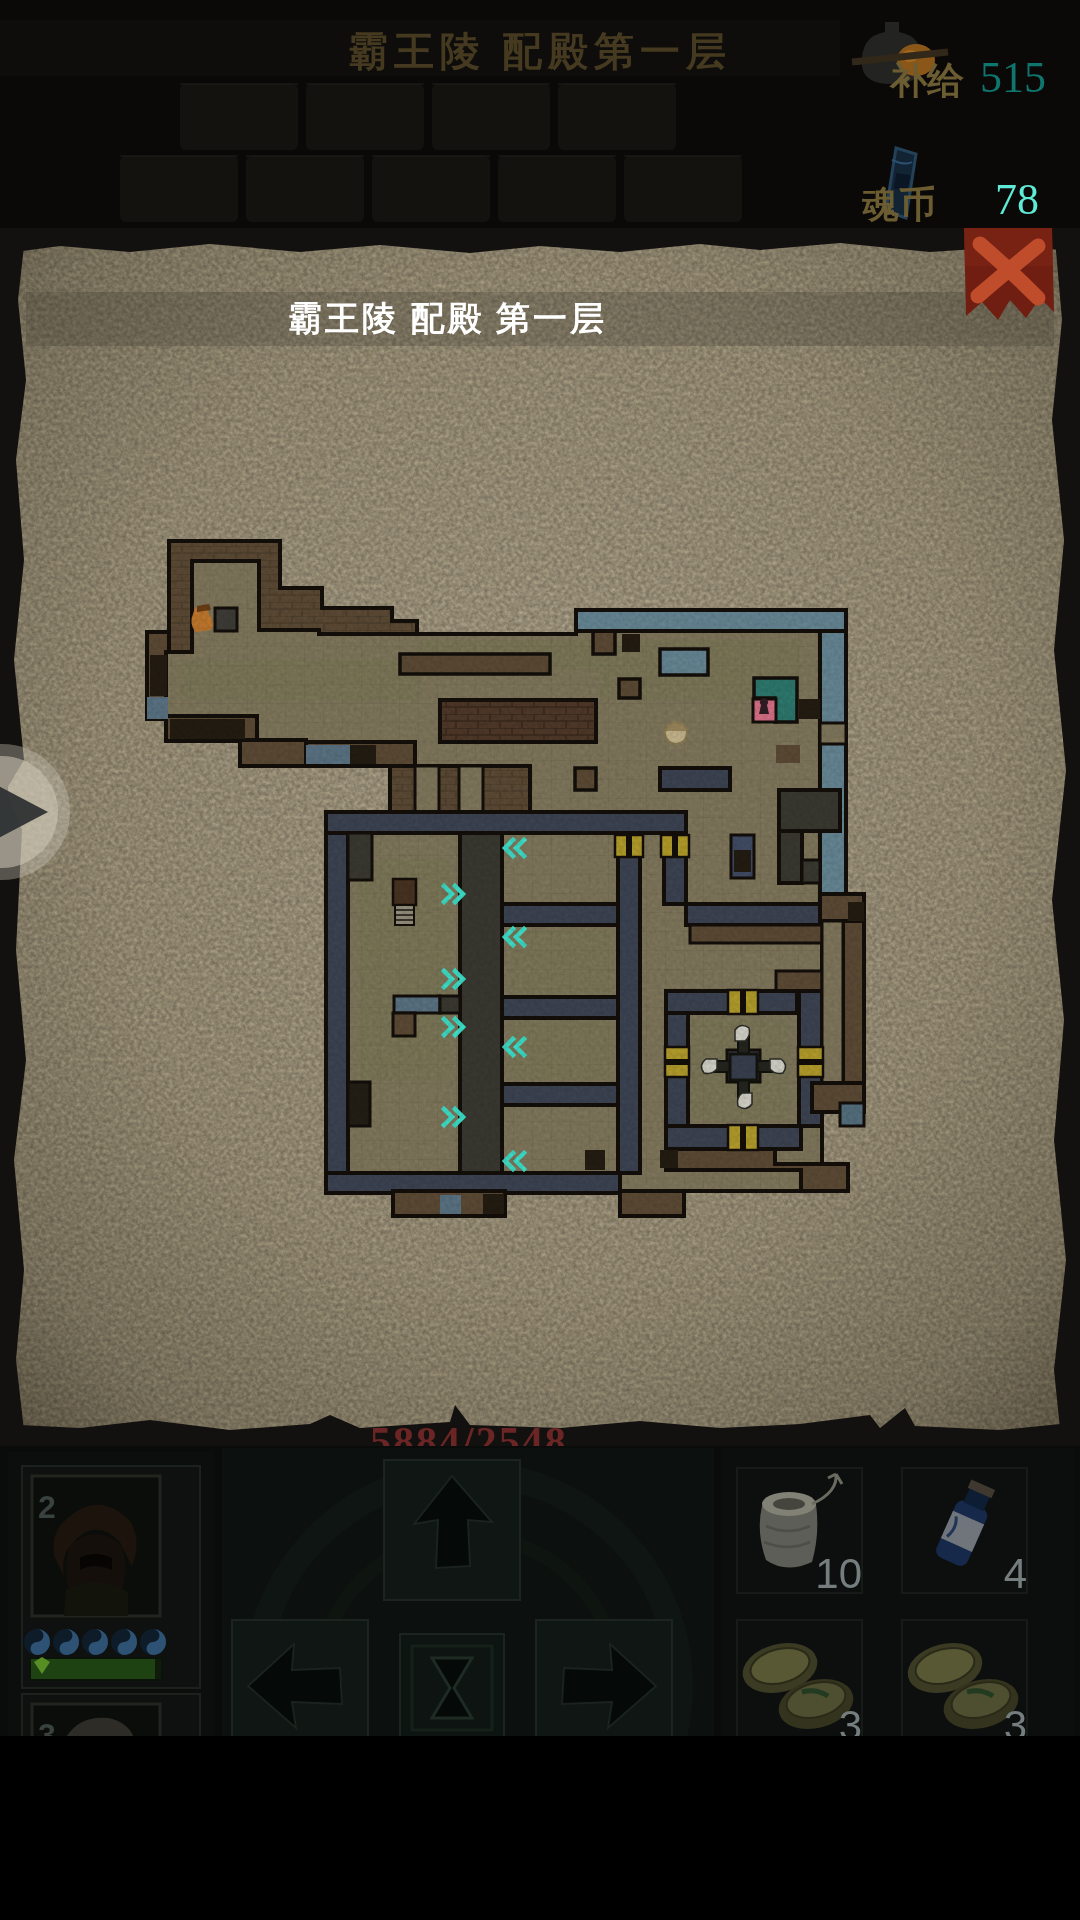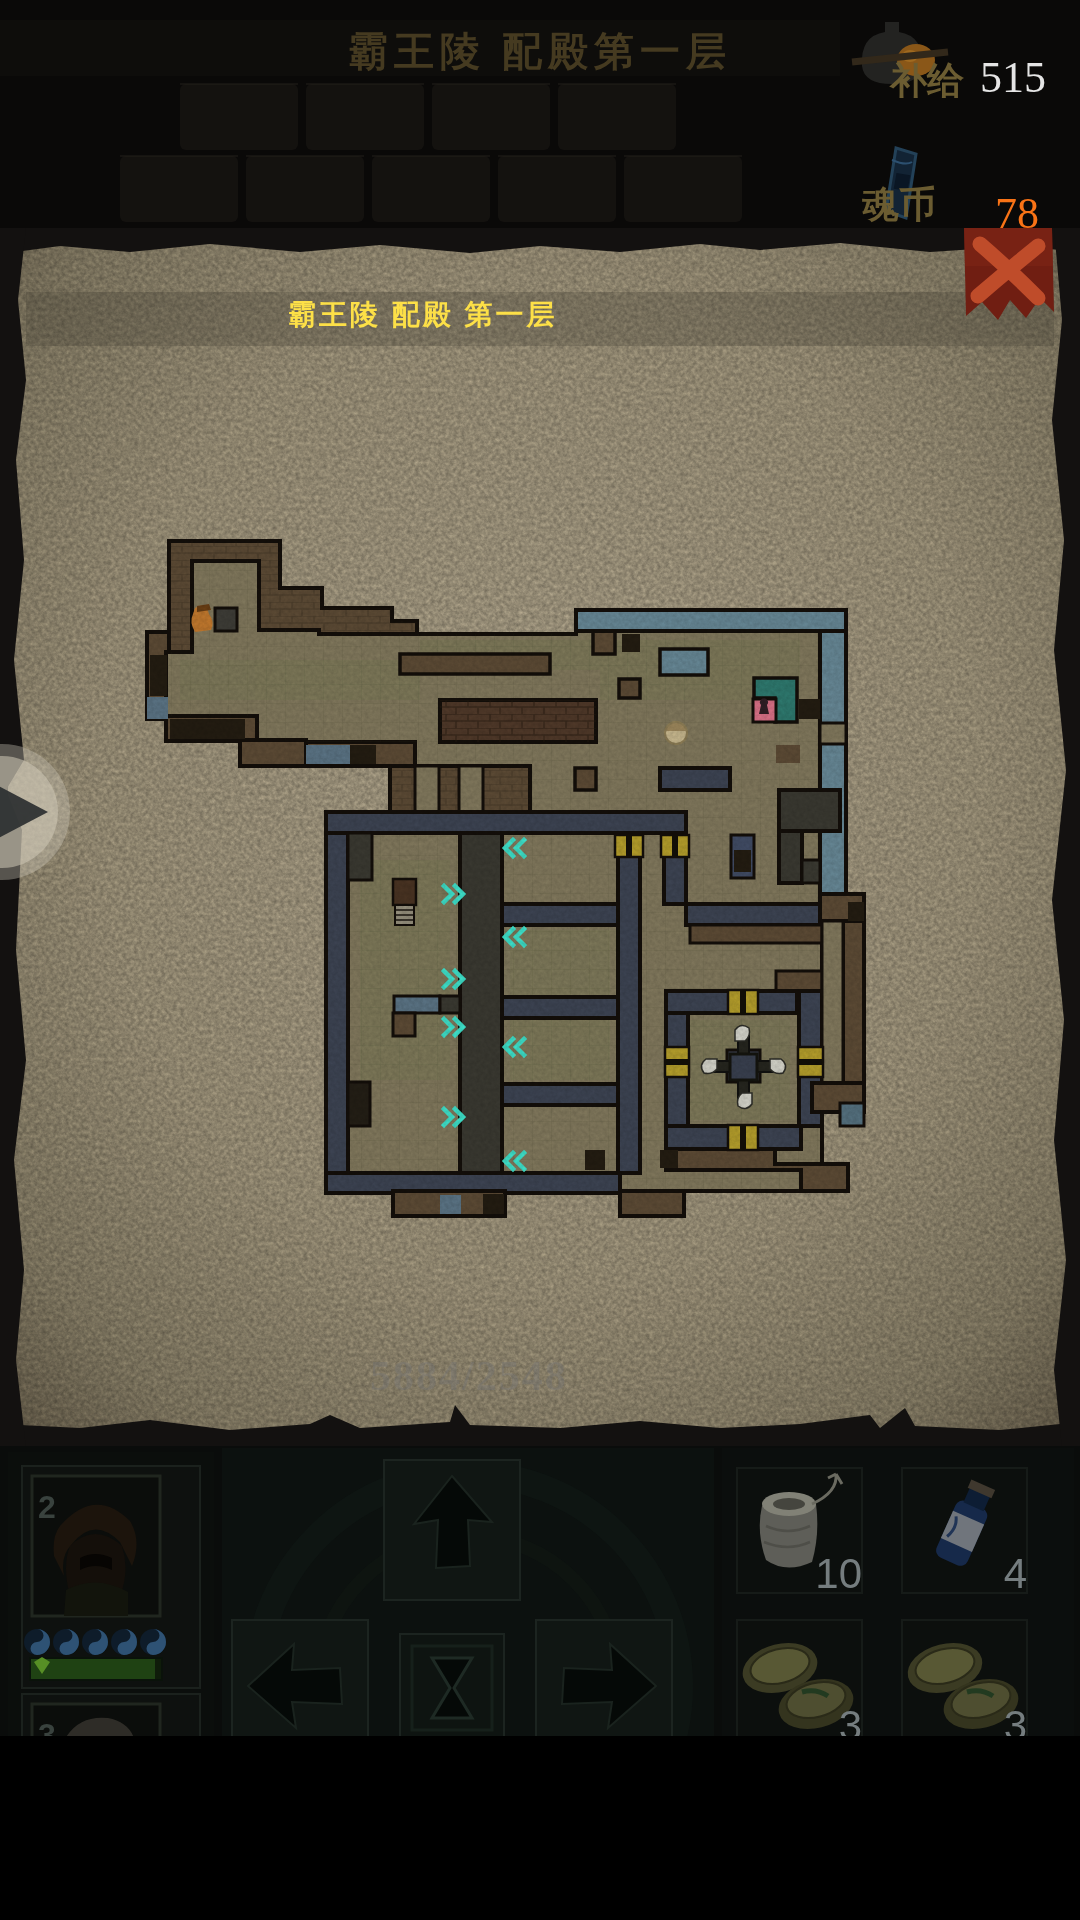--- a/index.html
+++ b/index.html
@@ -36,31 +36,31 @@
 
     <svg class="abs" style="left:840px;top:8px;" width="120" height="90" viewBox="0 0 120 90">
       <path d="M22 58 Q20 28 45 24 L45 14 L59 14 L59 24 Q84 28 82 58 Q80 76 52 76 Q24 76 22 58 Z" fill="#232321"></path>
       <ellipse cx="76" cy="52" rx="19" ry="16" fill="#8a5718"></ellipse>
       <ellipse cx="70" cy="48" rx="8" ry="6" fill="#a06a20"></ellipse>
       <path d="M12 54 L108 44" stroke="#32281a" stroke-width="7"></path>
     </svg>
 
     <div class="abs" style="left:862px;top:56px;color:#6b5c31;font-size:37px;font-weight:bold;font-family:'Liberation Serif',serif;margin-left:28px;">补给</div>
 
-    <div class="abs" style="left:980px;top:52px;color:#e5e5e5;font-size:44px;font-family:'Liberation Serif',serif;">515</div>
+    <div class="abs" style="left:980px;top:52px;color:#0f766e;font-size:44px;font-family:'Liberation Serif',serif;">515</div>
 
     <svg class="abs" style="left:856px;top:138px;" width="90" height="90" viewBox="0 0 90 90">
       <path d="M40 10 L60 16 L50 80 L30 73 Z" fill="#122334" stroke="#234158" stroke-width="3"></path>
       <rect x="39" y="36" width="14" height="16" fill="#0a1624" transform="rotate(10 46 44)"></rect>
       <path d="M36 22 q14 6 20 2" stroke="#2c5070" stroke-width="2" fill="none"></path>
     </svg>
 
     <div class="abs" style="left:862px;top:180px;color:#6b5c31;font-size:37px;font-weight:bold;font-family:Liberation Serif, serif;">魂币</div>
 
-    <div class="abs" style="left:995px;top:188px;color:#f97316;font-size:44px;font-family:'Liberation Serif',serif;">78</div>
+    <div class="abs" style="left:995px;top:174px;color:#5eead4;font-size:44px;font-family:'Liberation Serif',serif;">78</div>
   </div>
 
   <svg class="abs" id="parchment" style="left:0;top:0;" width="1080" height="1920" viewBox="0 0 1080 1920">
     <defs>
       <filter id="grain" x="0" y="0" width="100%" height="100%">
         <feTurbulence type="fractalNoise" baseFrequency="0.26" numOctaves="3" seed="7" result="n"></feTurbulence>
         <feColorMatrix in="n" type="matrix" values="0 0 0 0 0  0 0 0 0 0  0 0 0 0 0  0.9 0 0 0 0"></feColorMatrix>
         <feComposite operator="in" in2="SourceGraphic"></feComposite>
       </filter>
       <radialGradient id="vign" cx="50%" cy="46%" r="75%">
@@ -313,29 +313,29 @@
 
     <path d="M0,1448 L0,1424 L80,1428 L150,1420 L230,1430 L310,1424 L330,1415 L360,1428 L450,1422 L455,1405 L470,1425 L560,1428 L640,1421 L720,1428 L800,1424 L870,1415 L880,1428 L905,1408 L915,1426 L1000,1430 L1080,1422 L1080,1448 Z" fill="#131110"></path>
 
     <path d="M0,228 L26,228 L18,300 L26,380 L16,460 L24,560 L14,660 L24,760 L6,790 L22,830 L16,950 L26,1060 L14,1160 L24,1270 L16,1360 L26,1448 L0,1448 Z" fill="#131110"></path>
 
     <path d="M1080,228 L1054,228 L1062,320 L1052,420 L1064,540 L1054,650 L1066,770 L1052,900 L1064,1020 L1054,1140 L1066,1260 L1054,1370 L1062,1448 L1080,1448 Z" fill="#131110"></path>
 
     <rect x="26" y="292" width="1028" height="54" fill="#3e382e" opacity="0.28"></rect>
   </svg>
 
-  <div class="abs" style="left:288px;top:296px;color:#fde047;font-size:28px;letter-spacing:3px;font-family:Liberation Sans, sans-serif;font-weight:bold;">霸王陵 配殿 第一层</div>
+  <div class="abs" style="left:288px;top:296px;color:#ffffff;font-size:34px;letter-spacing:3px;font-family:Liberation Serif, serif;font-weight:bold;">霸王陵 配殿 第一层</div>
 
   <svg class="abs" style="left:960px;top:226px;" width="96" height="110" viewBox="0 0 96 110">
     <path d="M4,2 L92,2 L94,86 L80,72 L66,92 L50,74 L38,94 L22,76 L6,90 Z" fill="#701e12"></path>
     <path d="M4,2 L92,2 L93,40 L5,40 Z" fill="#7d2415" opacity="0.6"></path>
     <path d="M20,18 Q48 42 78 72 M78,20 Q46 46 18 70" stroke="#bf4c2a" stroke-width="15" stroke-linecap="round" fill="none"></path>
   </svg>
 
-  <div class="abs" style="left:370px;top:1352px;color:#737373;opacity:0.4;font-size:42px;font-family:'Liberation Serif',serif;font-weight:bold;letter-spacing:2px;">5884/2548</div>
+  <div class="abs" style="left:370px;top:1418px;color:#ef4444;opacity:0.4;font-size:42px;font-family:'Liberation Serif',serif;font-weight:bold;letter-spacing:2px;">5884/2548</div>
 
   <svg class="abs" style="left:-70px;top:740px;" width="145" height="145" viewBox="0 0 145 145">
     <circle cx="72" cy="72" r="68" fill="#d8d2c4" opacity="0.35"></circle>
     <circle cx="72" cy="72" r="56" fill="#cfc8b6" opacity="0.55"></circle>
     <path d="M46 34 L118 72 L46 110 Z" fill="#2b2f30" opacity="0.92"></path>
   </svg>
 
   <div class="abs" id="bottom" style="left:0;top:1446px;width:1080px;height:474px;background:#0a0c0b;">
     <svg class="abs" style="left:0;top:0;" width="1080" height="474" viewBox="0 0 1080 474">
 

